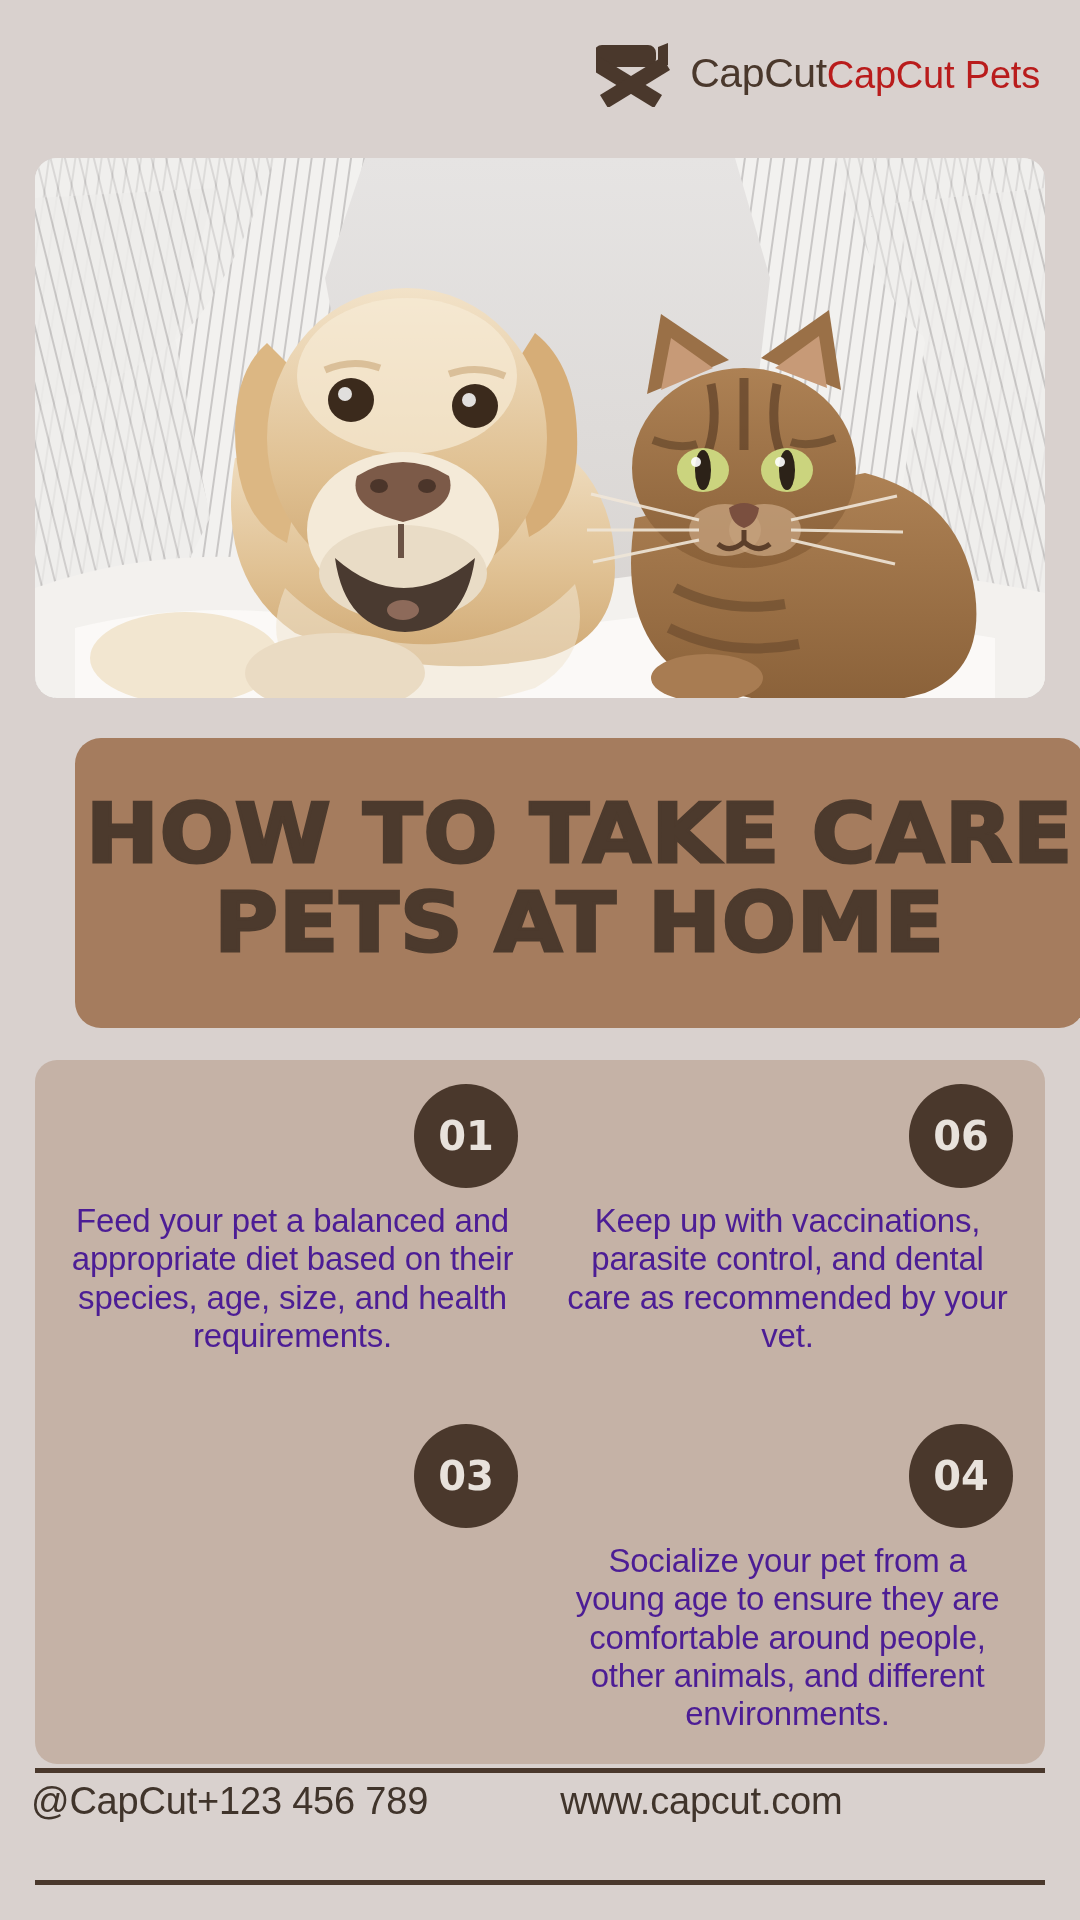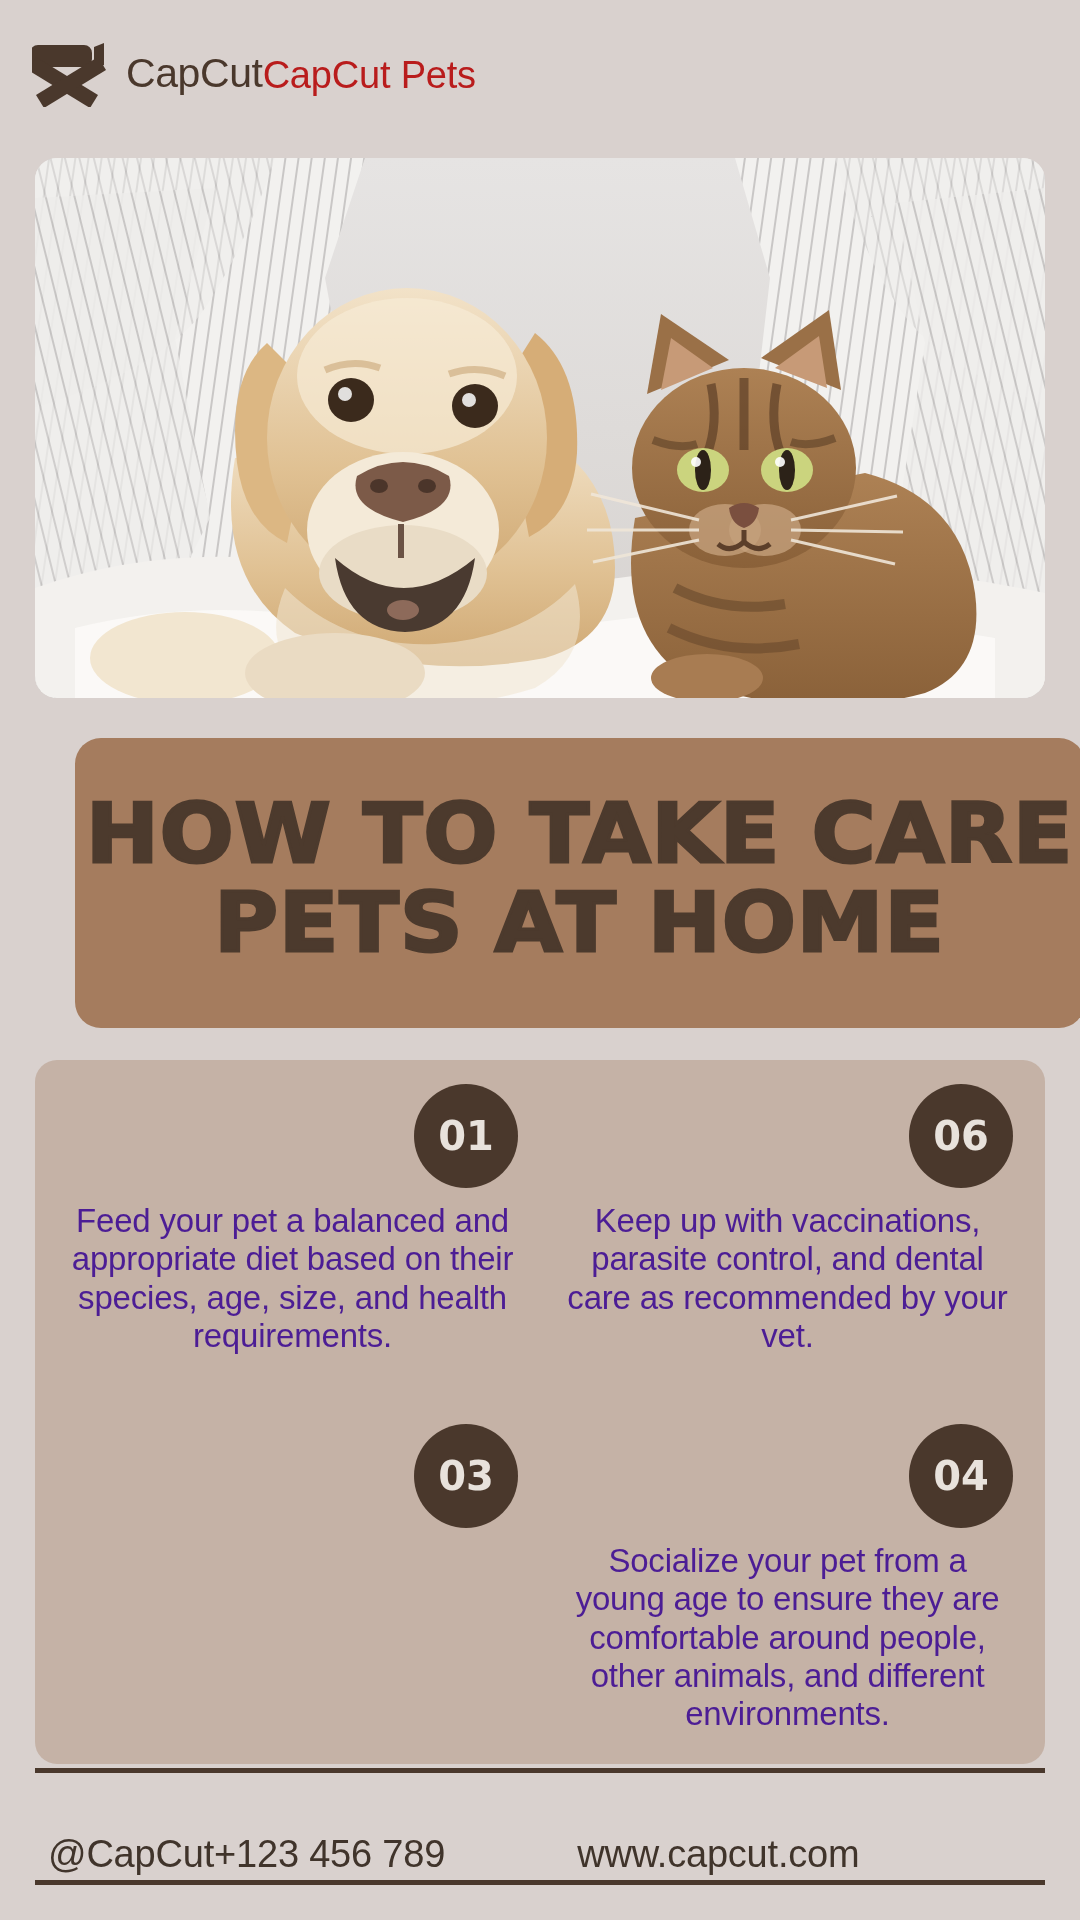--- a/index.html
+++ b/index.html
@@ -14,22 +14,22 @@
     width:1080px; height:1920px;
     background:#d9d1ce;
   }
 
   
   .header{
     position:absolute;
     left:0; top:0;
     width:1080px; height:150px;
     display:flex; align-items:center;
-    justify-content:flex-start;
-    padding:0 52px 0 32px;
+    justify-content:flex-end;
+    padding:0 40px 0 32px;
   }
   .brand{
     display:flex; align-items:center; gap:20px;
   }
   .logo-mark{
     width:74px; height:64px;
     position:relative;
     flex:0 0 auto;
     overflow:hidden;
   }
@@ -131,23 +131,23 @@
     position:absolute;
     left:35px;
     width:1010px;
     height:5px;
     background:#4a382c;
   }
   .rule-top{ top:1768px; }
   .rule-bottom{ top:1880px; }
   .footer{
     position:absolute;
-    left:35px; top:1780px;
+    left:18px; top:1780px;
     width:1010px; height:96px;
-    display:flex; align-items:flex-end;
+    display:flex; align-items:flex-start;
   }
   .footer-item{
     color:#40342b;
     font-size:38px;
     letter-spacing:-0.2px;
     white-space:nowrap;
   }
   .f-handle{ margin-left:13px; }
   .f-phone{ }
   .f-web{ margin-left:132px; }

